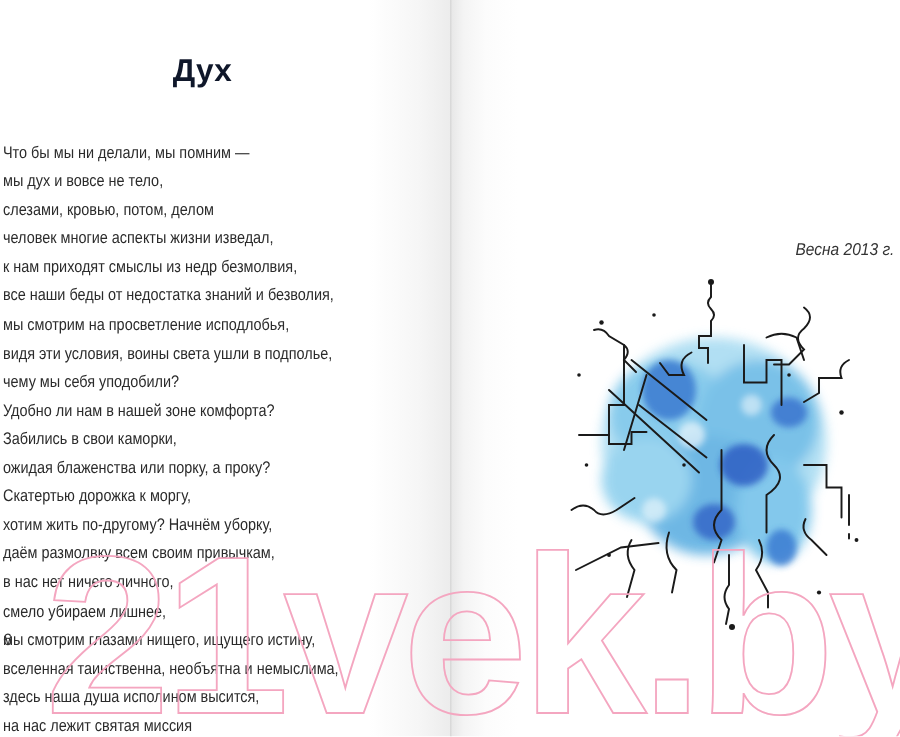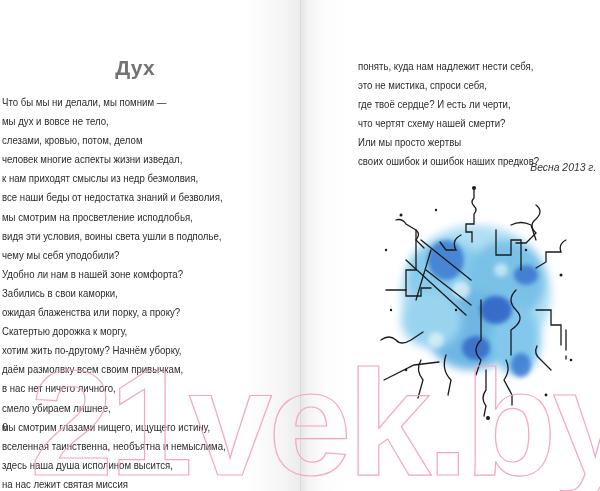--- a/index.html
+++ b/index.html
@@ -15,22 +15,22 @@
       background: linear-gradient(to right, #ffffff 0%, #ffffff 82%, #f6f6f6 93%, #ececec 100%);
     }
     .page-right {
       position: absolute; left: 300px; top: 0; width: 300px; height: 491px;
       background: linear-gradient(to right, #e6e6e6 0%, #f4f4f4 3%, #fcfcfc 8%, #ffffff 15%, #ffffff 100%);
     }
     .gutter-line {
       position: absolute; left: 300px; top: 0; width: 1px; height: 491px; background: #d9d9d9;
     }
     .title {
-      position: absolute; left: 0; top: 56px; width: 270px; text-align: center;
-      font-size: 21px; font-weight: bold; color: #737373; letter-spacing: 0.3px;
+      position: absolute; left: 0; top: 36px; width: 270px; text-align: center;
+      font-size: 21px; font-weight: bold; color: #0f172a; letter-spacing: 0.3px;
     }
     .poem-left {
       position: absolute; left: 2px; top: 93px; margin: 0; padding: 0; list-style: none;
     }
     .poem-left li, .poem-right li {
       font-size: 11.2px; line-height: 19.1px; height: 19.1px; white-space: nowrap;
       transform: scaleX(0.86); transform-origin: left center; color: #2b2b2b;
     }
     .page-num {
       position: absolute; left: 2px; top: 421px; font-size: 11px; color: #333;
@@ -76,28 +76,20 @@
     <li>в нас нет ничего личного,</li>
     <li>смело убираем лишнее,</li>
     <li>мы смотрим глазами нищего, ищущего истину,</li>
     <li>вселенная таинственна, необъятна и немыслима,</li>
     <li>здесь наша душа исполином высится,</li>
     <li>на нас лежит святая миссия</li>
   </ul>
 
   <div class="page-num">6</div>
 
-  <ul class="poem-right">
-    <li>понять, куда нам надлежит нести себя,</li>
-    <li>это не мистика, спроси себя,</li>
-    <li>где твоё сердце? И есть ли черти,</li>
-    <li>что чертят схему нашей смерти?</li>
-    <li>Или мы просто жертвы</li>
-    <li>своих ошибок и ошибок наших предков?</li>
-  </ul>
 
   <div class="signature">Весна 2013 г.</div>
 
   <svg class="illustration" viewBox="0 0 200 240">
     <defs>
       <filter id="blur4">
           <feGaussianBlur stdDeviation="4"></feGaussianBlur>
         </filter>
       <filter id="blur2">
           <feGaussianBlur stdDeviation="2"></feGaussianBlur>

